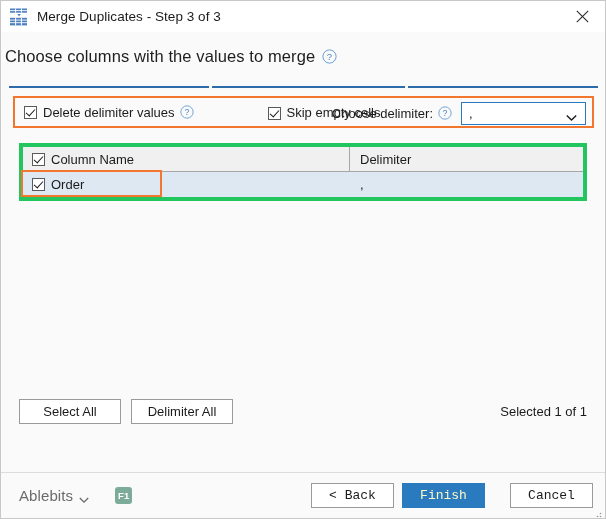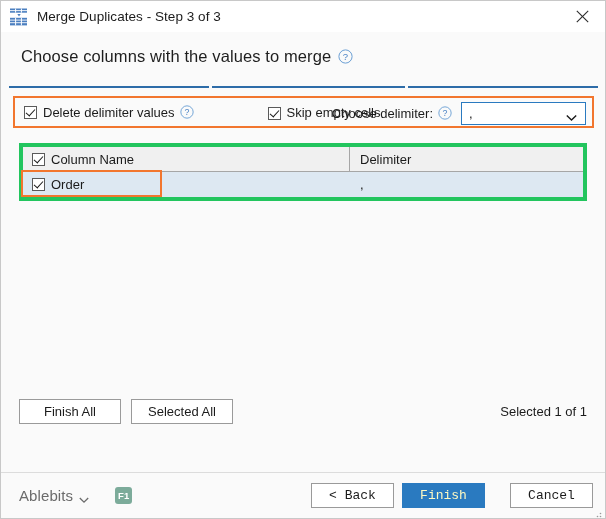--- a/index.html
+++ b/index.html
@@ -62,21 +62,21 @@
   }
   .titlebar-close svg { display: block; }
 
   
   .header {
     height: 48px;
     min-height: 48px;
     background: #fafafa;
     display: flex;
     align-items: center;
-    padding-left: 20px;
+    padding-left: 4px;
     box-sizing: border-box;
   }
   .header-title {
     font-size: 16.5px;
     color: #1e1e1e;
     font-weight: normal;
     letter-spacing: 0.1px;
   }
   .help-icon {
     display: inline-block;
@@ -470,22 +470,22 @@
           <span>Order</span>
         </div>
         <div class="gr-cell c2">
           <span>,</span>
         </div>
         <div class="row-highlight"></div>
       </div>
     </div>
 
     <div class="selectrow">
-      <button class="btn btn-selectall">Finish All</button>
-      <button class="btn btn-unselectall">Selected All</button>
+      <button class="btn btn-selectall">Select All</button>
+      <button class="btn btn-unselectall">Delimiter All</button>
       <span class="selected-count">Selected 1 of 1</span>
     </div>
 
   </div>
 
   <div class="footer">
     <div class="brand">
       <span class="brand-name">Ablebits</span>
       <span class="brand-caret">
         <svg width="10" height="7" viewBox="0 0 10 7" xmlns="http://www.w3.org/2000/svg">

